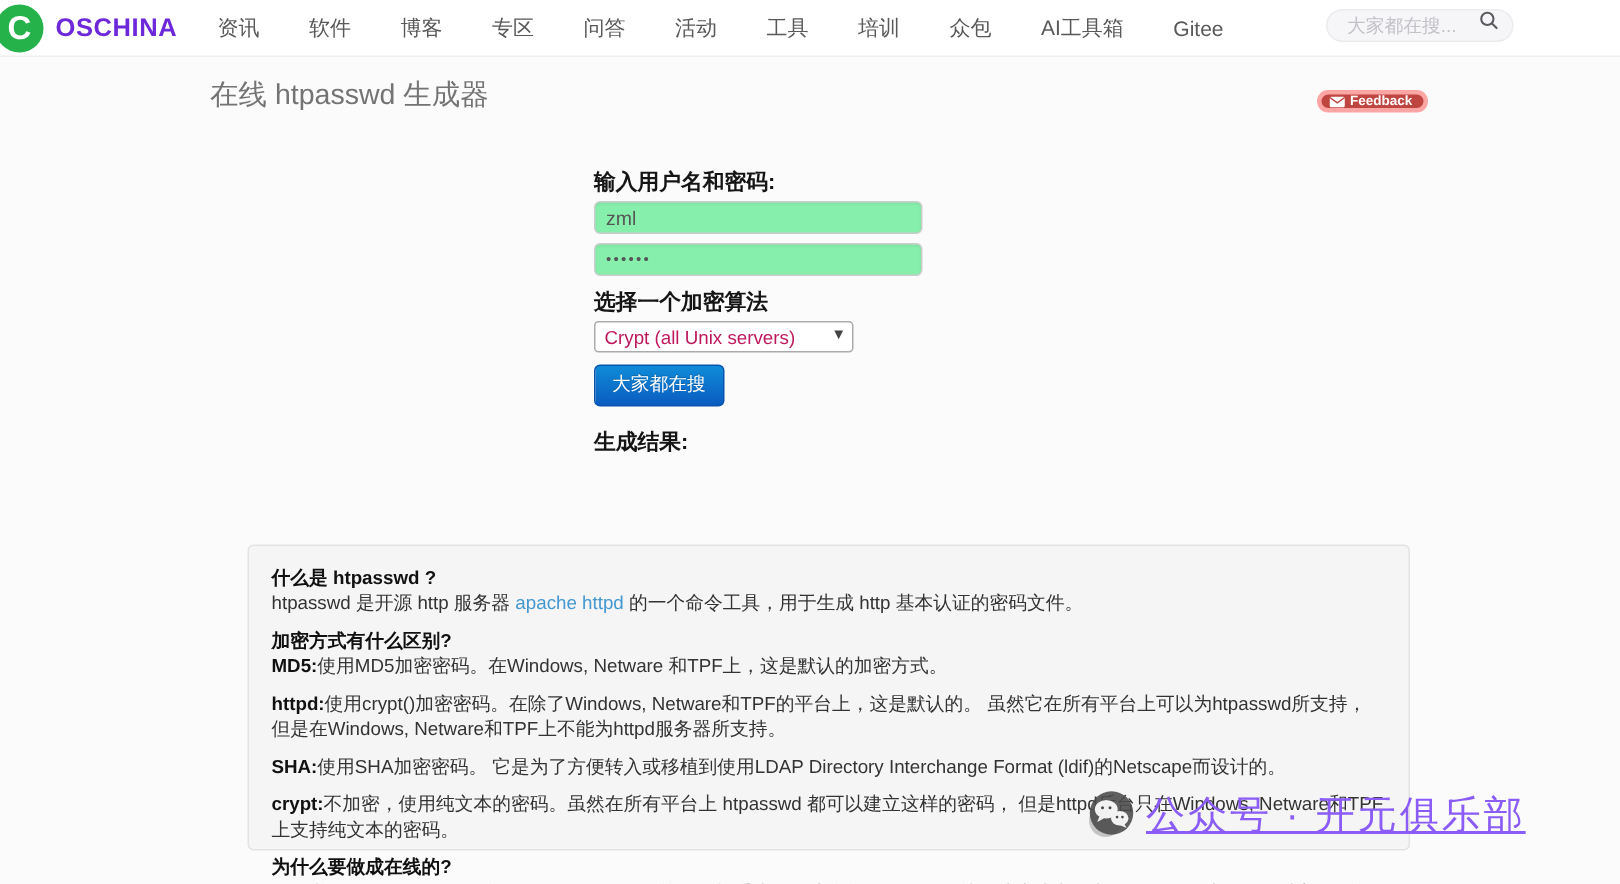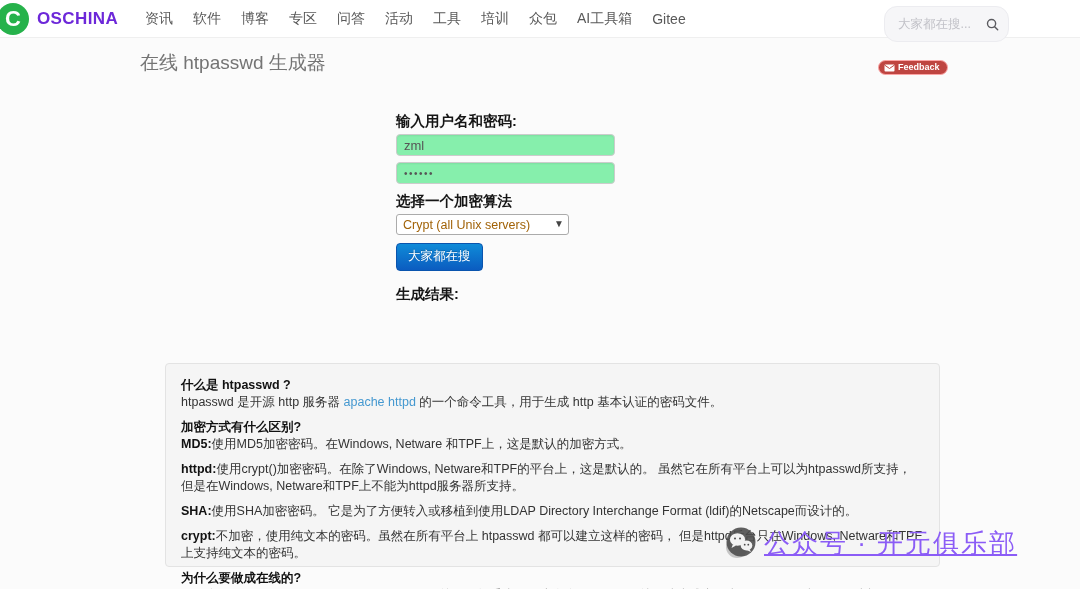--- a/index.html
+++ b/index.html
@@ -17,60 +17,60 @@
     position:absolute; left:-3px; top:3px; width:32px; height:32px;
     border-radius:50%; background:#26b24b; color:#fff;
     font-weight:800; font-size:22px; display:flex; align-items:center; justify-content:center;
   }
   .brand-text {
     position:absolute; left:37px; top:9px; font-size:17px; font-weight:800;
     color:#6d28d9; letter-spacing:0.4px;
   }
   .nav-items {
     position:absolute; left:145px; top:0; height:38px;
-    display:flex; align-items:center; gap:20px;
+    display:flex; align-items:center; gap:33px;
   }
   .nav-item { font-size:14px; color:#595959; cursor:pointer; white-space:nowrap; }
   .search-pill {
-    position:absolute; left:884px; top:6px; width:125px; height:36px;
+    position:absolute; left:884px; top:6px; width:125px; height:22px;
     background:#f6f6f8; border:1px solid #ececf0; border-radius:13px;
-    display:flex; align-items:center; padding:0 9px 0 13px;
+    display:flex; padding:0 9px 0 13px;
   }
   .search-pill input {
     flex:1; border:none; outline:none; background:transparent;
     font-size:12.5px; color:#555; width:80px;
     font-family:"Liberation Sans","DejaVu Sans",sans-serif;
   }
   .search-pill input::placeholder { color:#c2c2c8; }
   .search-icon svg { display:block; }
   
   .page-title {
     position:absolute; left:140px; top:50px; font-size:19px; color:#747474; font-weight:400;
   }
   .feedback-btn {
     position:absolute; left:878px; top:60px; height:15px;
-    background:#bf4541; border:1px solid #fca5a5; border-radius:8px;
+    background:#bf4541; border:3px solid #fca5a5; border-radius:8px;
     display:flex; align-items:center; gap:3px; padding:0 7px 0 5px; cursor:pointer;
   }
   .feedback-btn span { color:#fff; font-size:9px; font-weight:700; line-height:1; }
   
   .tool-form { position:absolute; left:396px; top:112px; width:219px; }
   .form-label { font-size:14.5px; font-weight:700; color:#151515; height:17px; margin-bottom:5px; white-space:nowrap; }
   .txt-input {
     width:100%; height:22px; border:1px solid #ccc; border-radius:4px;
     padding:2px 7px; font-size:13px; color:#565656; background:#86efac;
     box-shadow:inset 0 1px 2px rgba(0,0,0,.07); outline:none;
     font-family:"Liberation Sans","DejaVu Sans",sans-serif;
   }
   .mb6 { margin-bottom:6px; } .mb8 { margin-bottom:8px; }
   .pwd { font-size:10px; letter-spacing:1.5px; }
   .select-wrap { position:relative; width:173px; margin-bottom:8px; }
   .select-wrap select {
     width:100%; height:21px; border:1px solid #ababab; border-radius:3px;
-    background:#fff; font-size:12.5px; color:#a16207; padding:0 18px 0 6px;
+    background:#fff; font-size:12.5px; color:#be185d; padding:0 18px 0 6px;
     appearance:none; -webkit-appearance:none; outline:none;
     font-family:"Liberation Sans","DejaVu Sans",sans-serif;
   }
   .select-caret { position:absolute; right:5px; top:4px; pointer-events:none; color:#444; font-size:10px; }
   .gen-btn {
     display:inline-block; padding:4px 11px 5px; font-size:12.5px; color:#fff;
     background:linear-gradient(#0f8bd8,#0b5cc0); border:1px solid #0a54ae;
     border-radius:4px; cursor:pointer; text-shadow:0 -1px 0 rgba(0,0,0,.2);
     margin-bottom:14px; font-family:"Liberation Sans","DejaVu Sans",sans-serif;
   }

